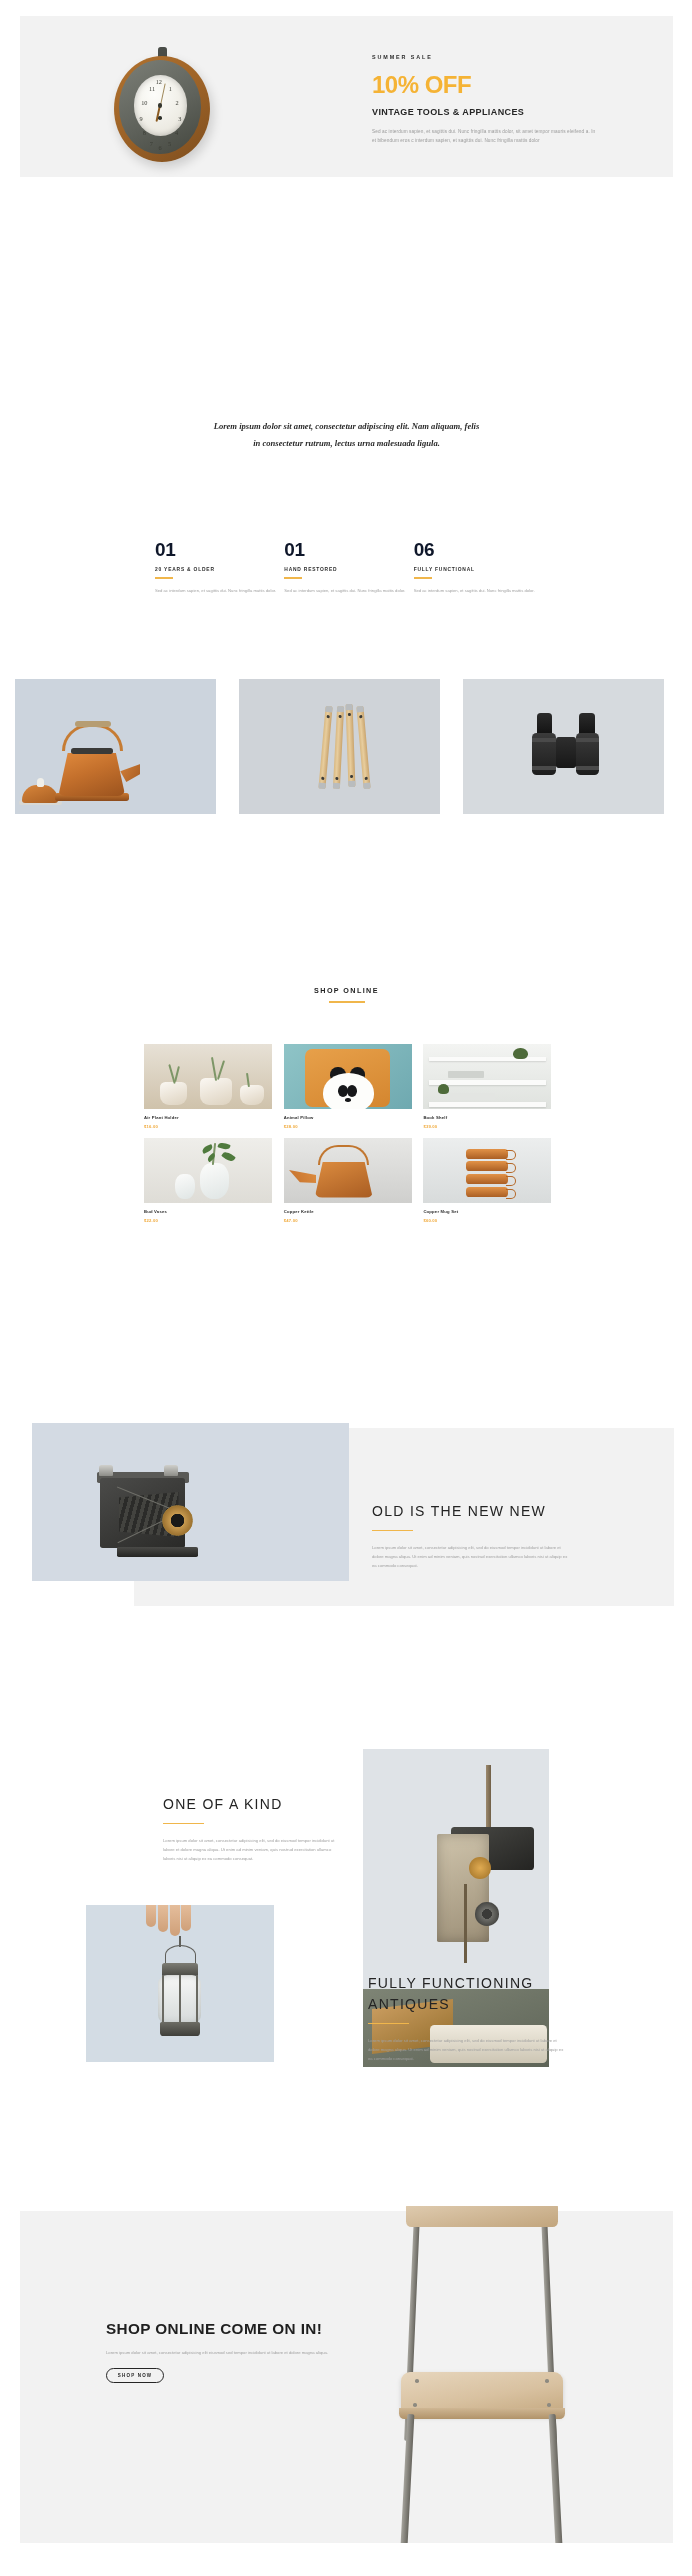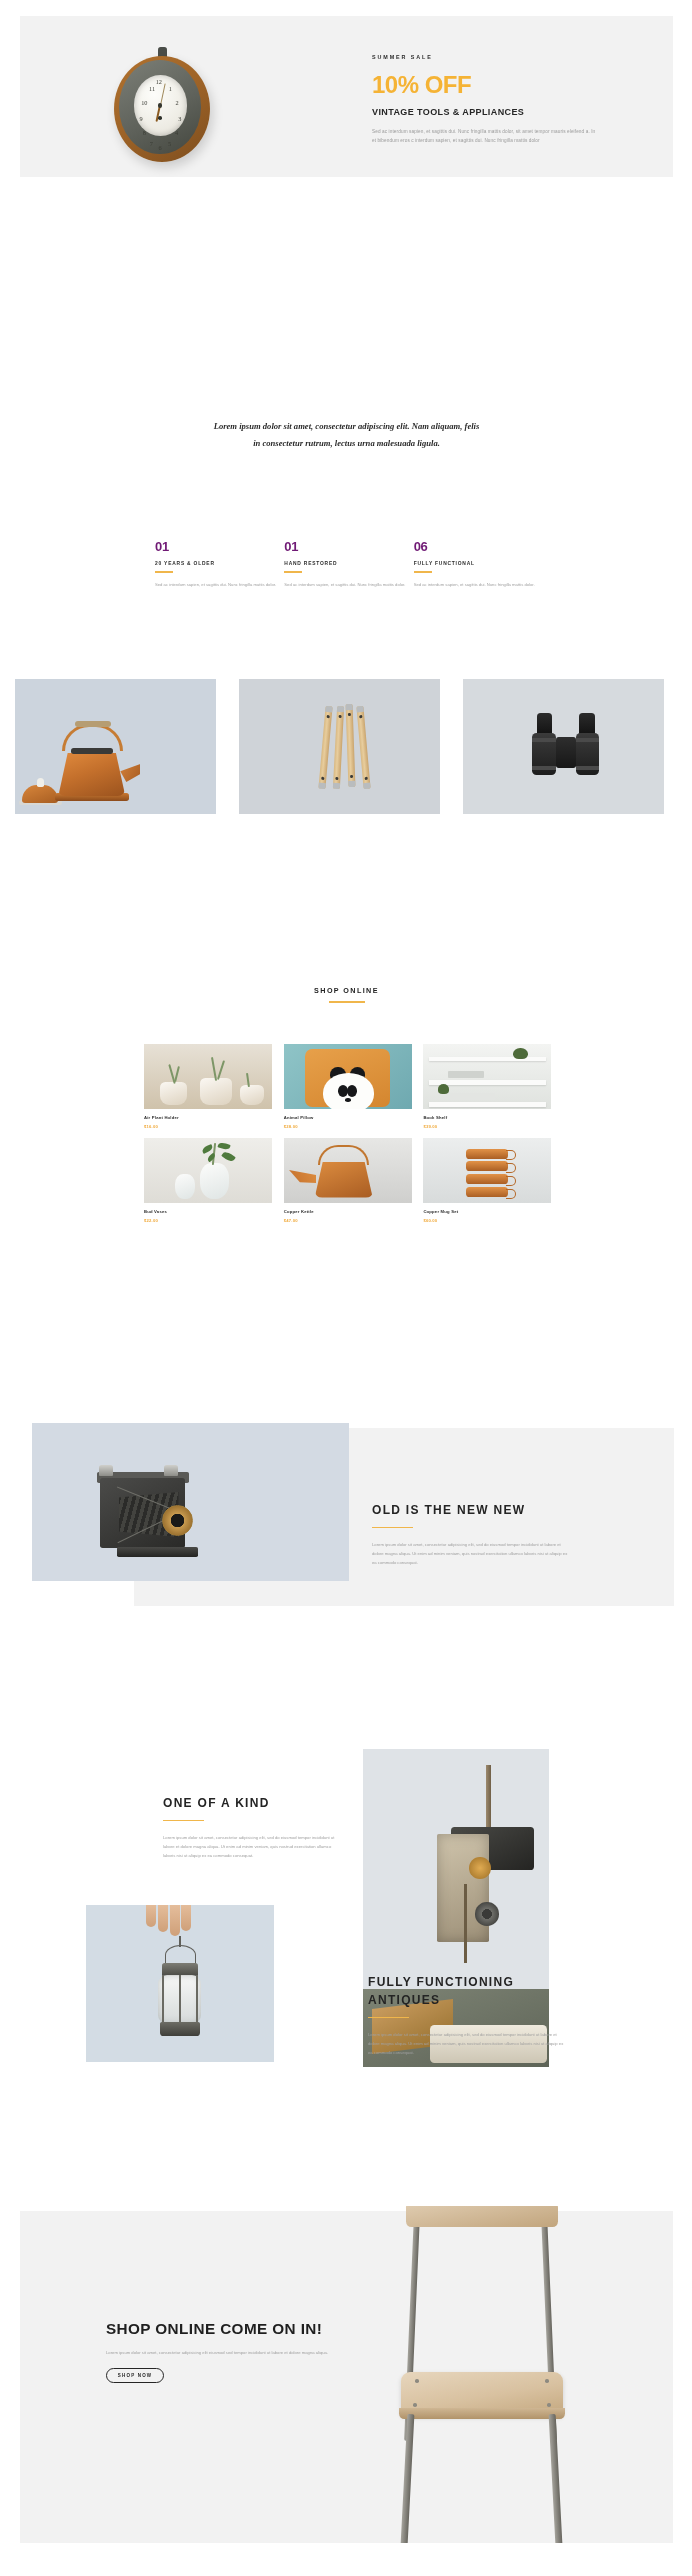--- a/index.html
+++ b/index.html
@@ -81,21 +81,21 @@
   .quote {
     position:absolute; left:50%; top:418px; transform:translateX(-50%);
     width:271px; text-align:center;
     font-family:"Liberation Serif", serif; font-style:italic;
     font-size:8.6px; line-height:2.0; color:#2b2b2b; font-weight:700;
   }
 
   
   .stats { position:absolute; left:155px; top:540px; width:388px; display:flex; }
   .stat { width:139px; }
-  .stat-num { font-size:13px; font-weight:700; color:#701a75; line-height:1; letter-spacing:-0.3px; }
+  .stat-num { font-size:19px; font-weight:700; color:#0f172a; line-height:1; letter-spacing:-0.3px; }
   .stat-title {
     margin-top:8px; font-size:4.9px; font-weight:700; letter-spacing:0.8px;
     color:#2b2b2b; text-transform:uppercase;
   }
   .stat-rule { margin-top:5.4px; width:18px; height:1.2px; background:#f0b64b; }
   .stat-desc { margin-top:8px; font-size:4.2px; line-height:2.0; color:#a2a2a2; }
 
   
   .gallery { position:absolute; left:0; top:679px; width:693px; height:135px; }
   .g-img { position:absolute; top:0; height:135px; overflow:hidden; }
@@ -199,21 +199,21 @@
   .cam-knob { position:absolute; top:0; width:14.4px; height:10.8px; background:linear-gradient(180deg,#cfcfcb,#8d8d88); border-radius:2.7px 2.7px 0.9px 0.9px; }
   .cam-knob.l { left:3.6px; } .cam-knob.r { left:69px; }
   .cam-bellows { position:absolute; left:23.5px; top:27px; width:60px; height:45px;
     background:repeating-linear-gradient(105deg,#2b2b29 0 3.6px,#43433f 3.6px 7.2px); clip-path:polygon(0 12%,100% 0,100% 100%,0 88%); }
   .cam-lens { position:absolute; left:67px; top:40px; width:31px; height:31px; border-radius:50%;
     background:radial-gradient(circle,#1a1a18 32%,#c79a4f 34%,#9f7432 70%,#5c5c58 100%); border:1.8px solid #a07a36; }
   .cam-strut { position:absolute; background:#6e6e68; }
   .cam-foot { position:absolute; left:21.7px; bottom:3.6px; width:81px; height:10.8px; background:linear-gradient(180deg,#4a4a47,#242422); border-radius:1.8px; }
 
   .s-oldnew-text { position:absolute; left:372px; top:1501px; width:199px; }
-  .sec-h { font-size:12px; font-weight:700; letter-spacing:1.3px; color:#242424; text-transform:uppercase; line-height:1.5; }
+  .sec-h { font-size:14px; font-weight:400; letter-spacing:1.3px; color:#242424; text-transform:uppercase; line-height:1.5; }
   .sec-rule { margin-top:8px; width:41px; height:1.4px; background:#f0b64b; }
   .sec-p { margin-top:11.7px; font-size:4.2px; line-height:2.15; color:#a0a0a0; }
 
   
   .s-kind-text { position:absolute; left:163px; top:1794px; width:180px; }
   .s-sewing { position:absolute; left:363px; top:1749px; width:186px; height:318px; background:#dfe3e7; overflow:hidden; }
   .sew-post { position:absolute; left:123px; top:16px; width:5.4px; height:67px; background:linear-gradient(90deg,#9d8a6e,#6f5f47); }
   .sew-head { position:absolute; left:88px; top:78px; width:83px; height:43px; background:linear-gradient(150deg,#4a4a46,#242422); border-radius:3.6px; }
   .sew-plate { position:absolute; left:74px; top:85px; width:52px; height:108px;
     background:linear-gradient(160deg,#cfc4ac,#9d9078); border-radius:1.8px;

